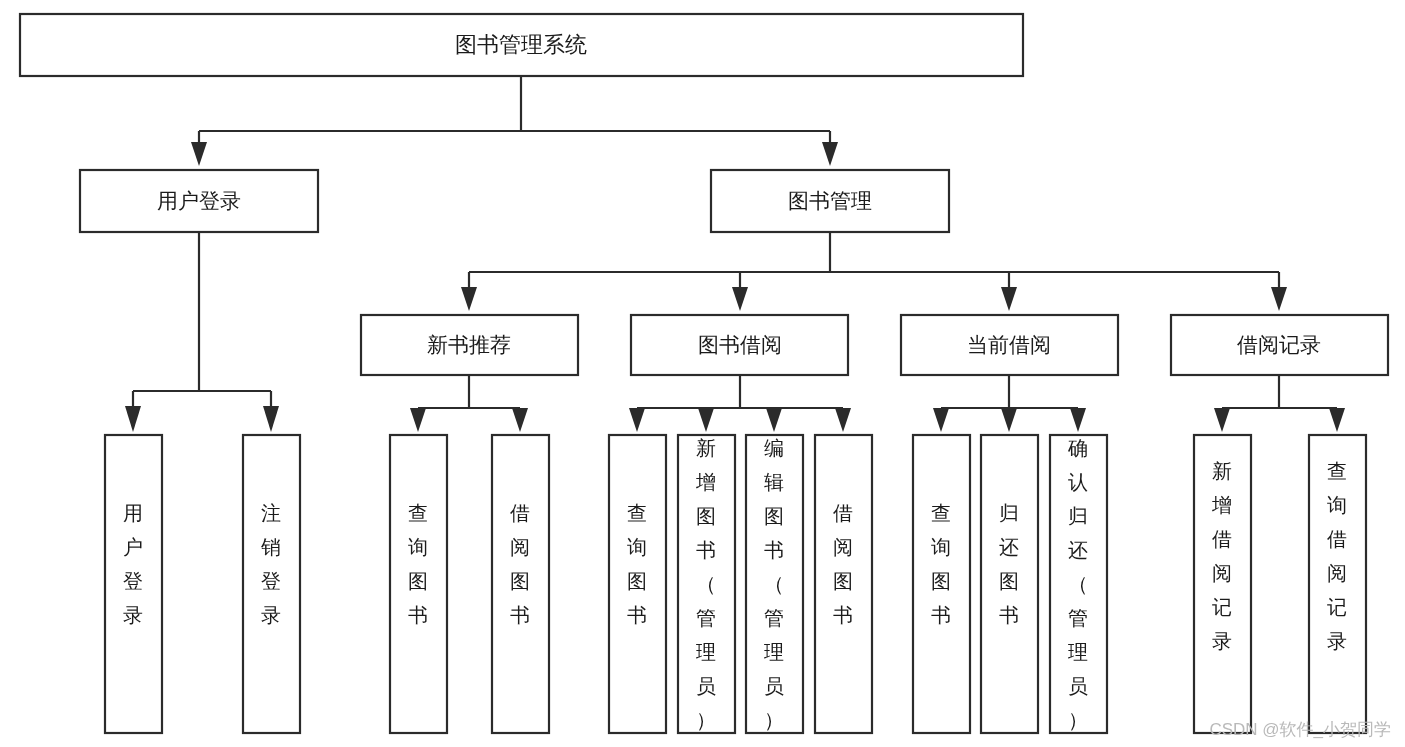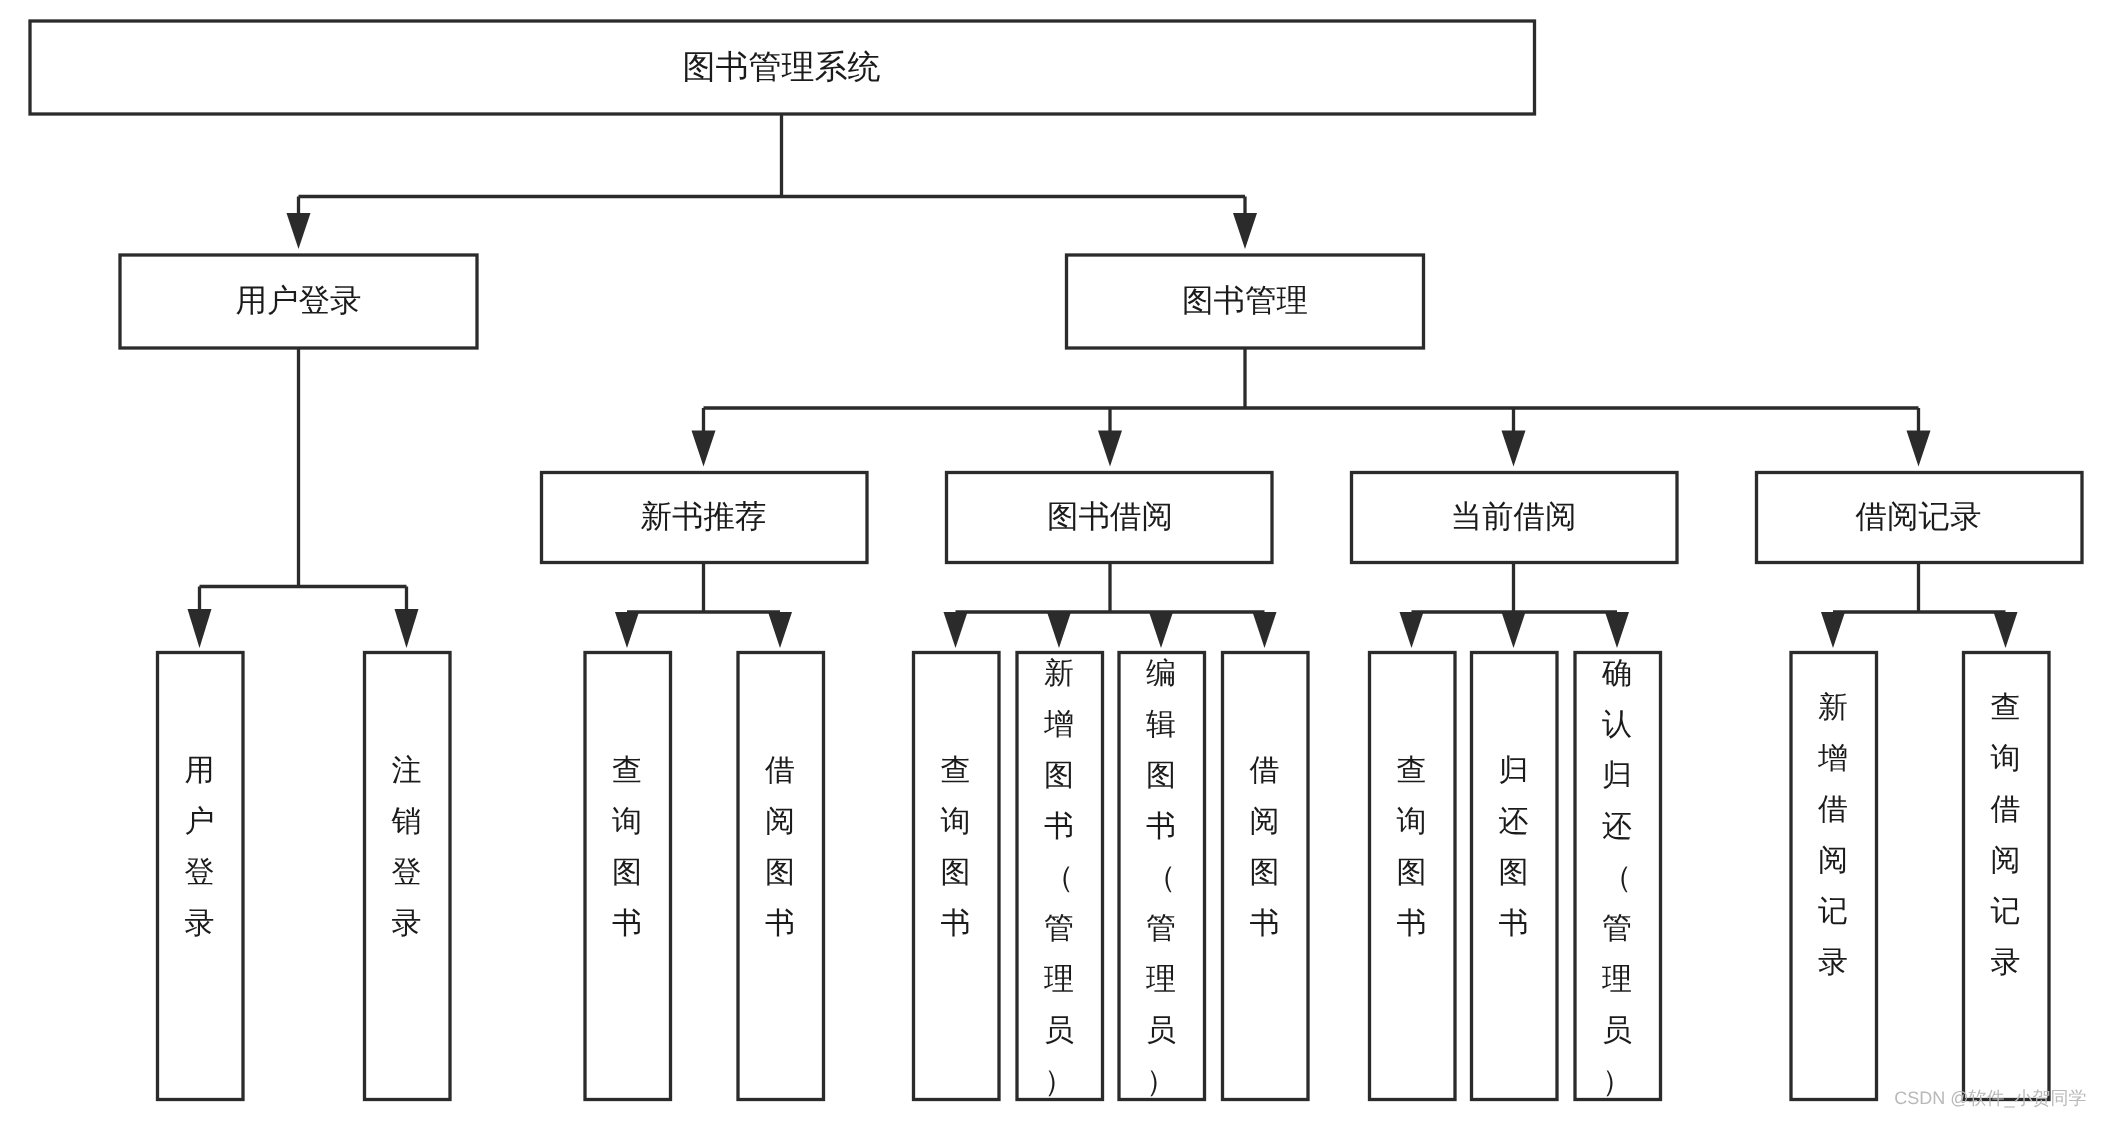--- a/index.html
+++ b/index.html
@@ -58,21 +58,21 @@
   }
   .arrow-head {
     fill: #2b2b2b;
     stroke: none;
   }
   .watermark {
     position: absolute;
     right: 14px;
     bottom: 6px;
     font-family: "Liberation Sans", sans-serif;
-    font-size: 12px;
+    font-size: 17px;
     color: #b9b9b9;
     white-space: nowrap;
     user-select: none;
   }
 </style>
 </head>
 <body>
 
 <div id="diagram-root">
 

